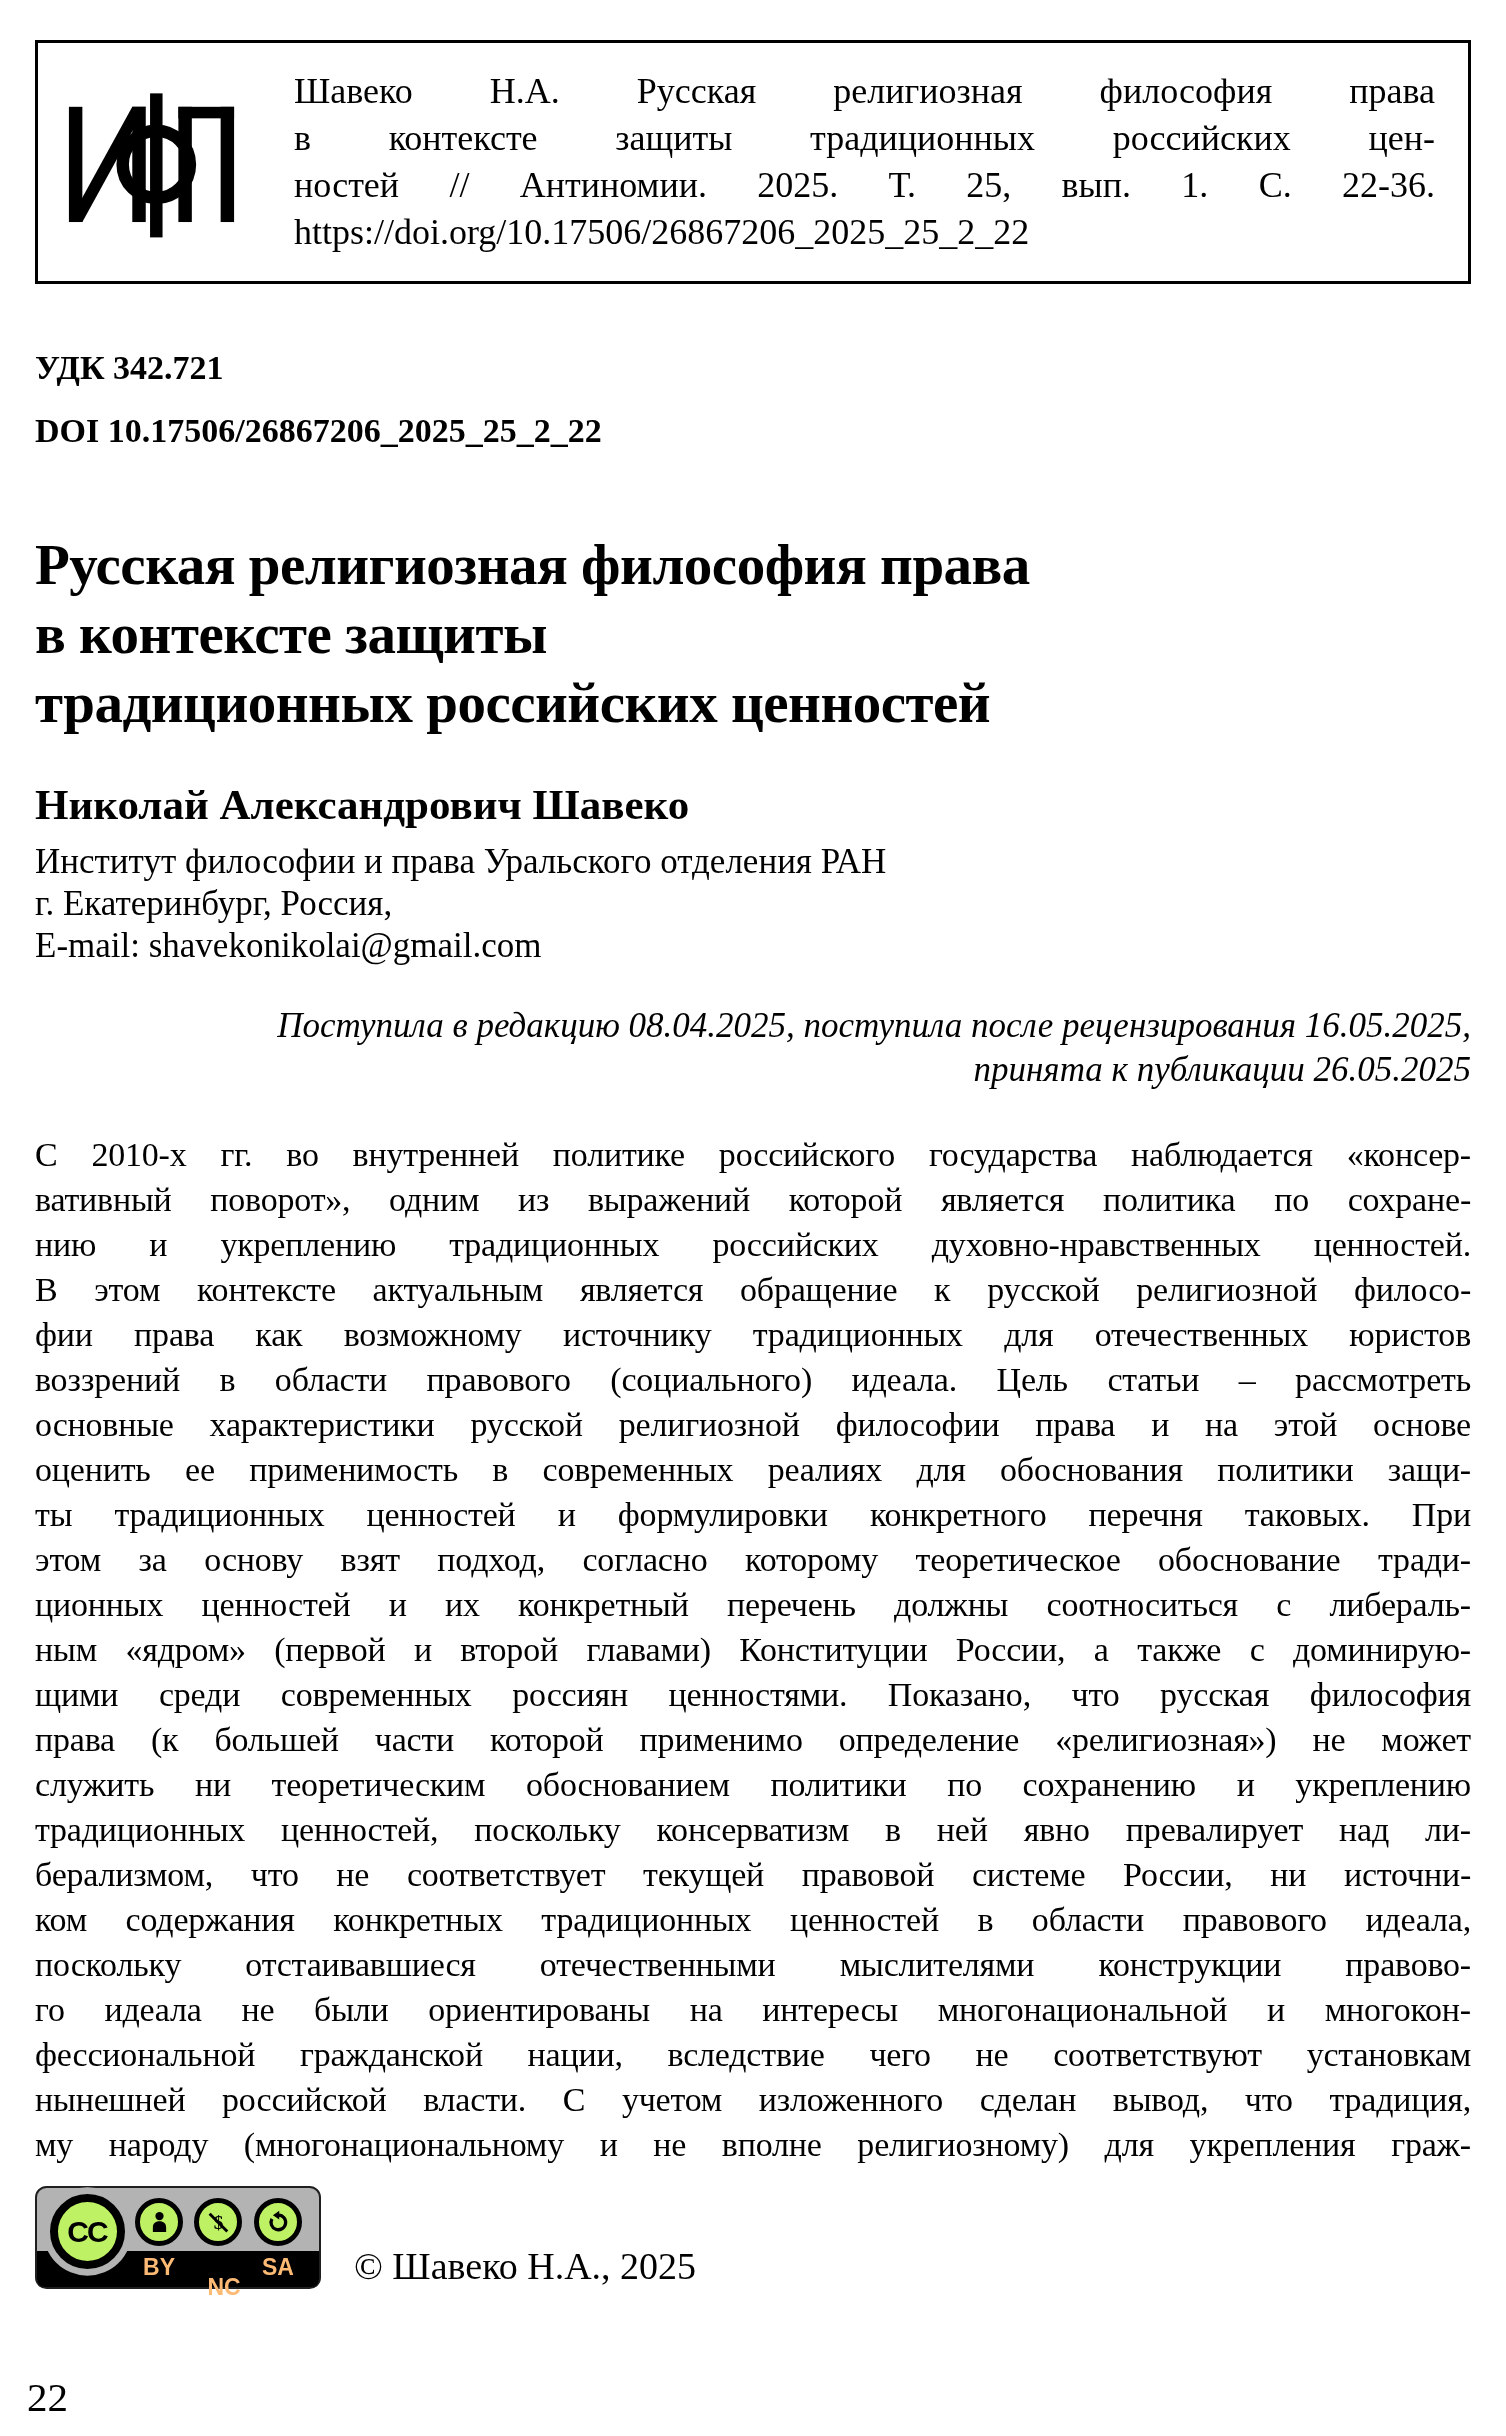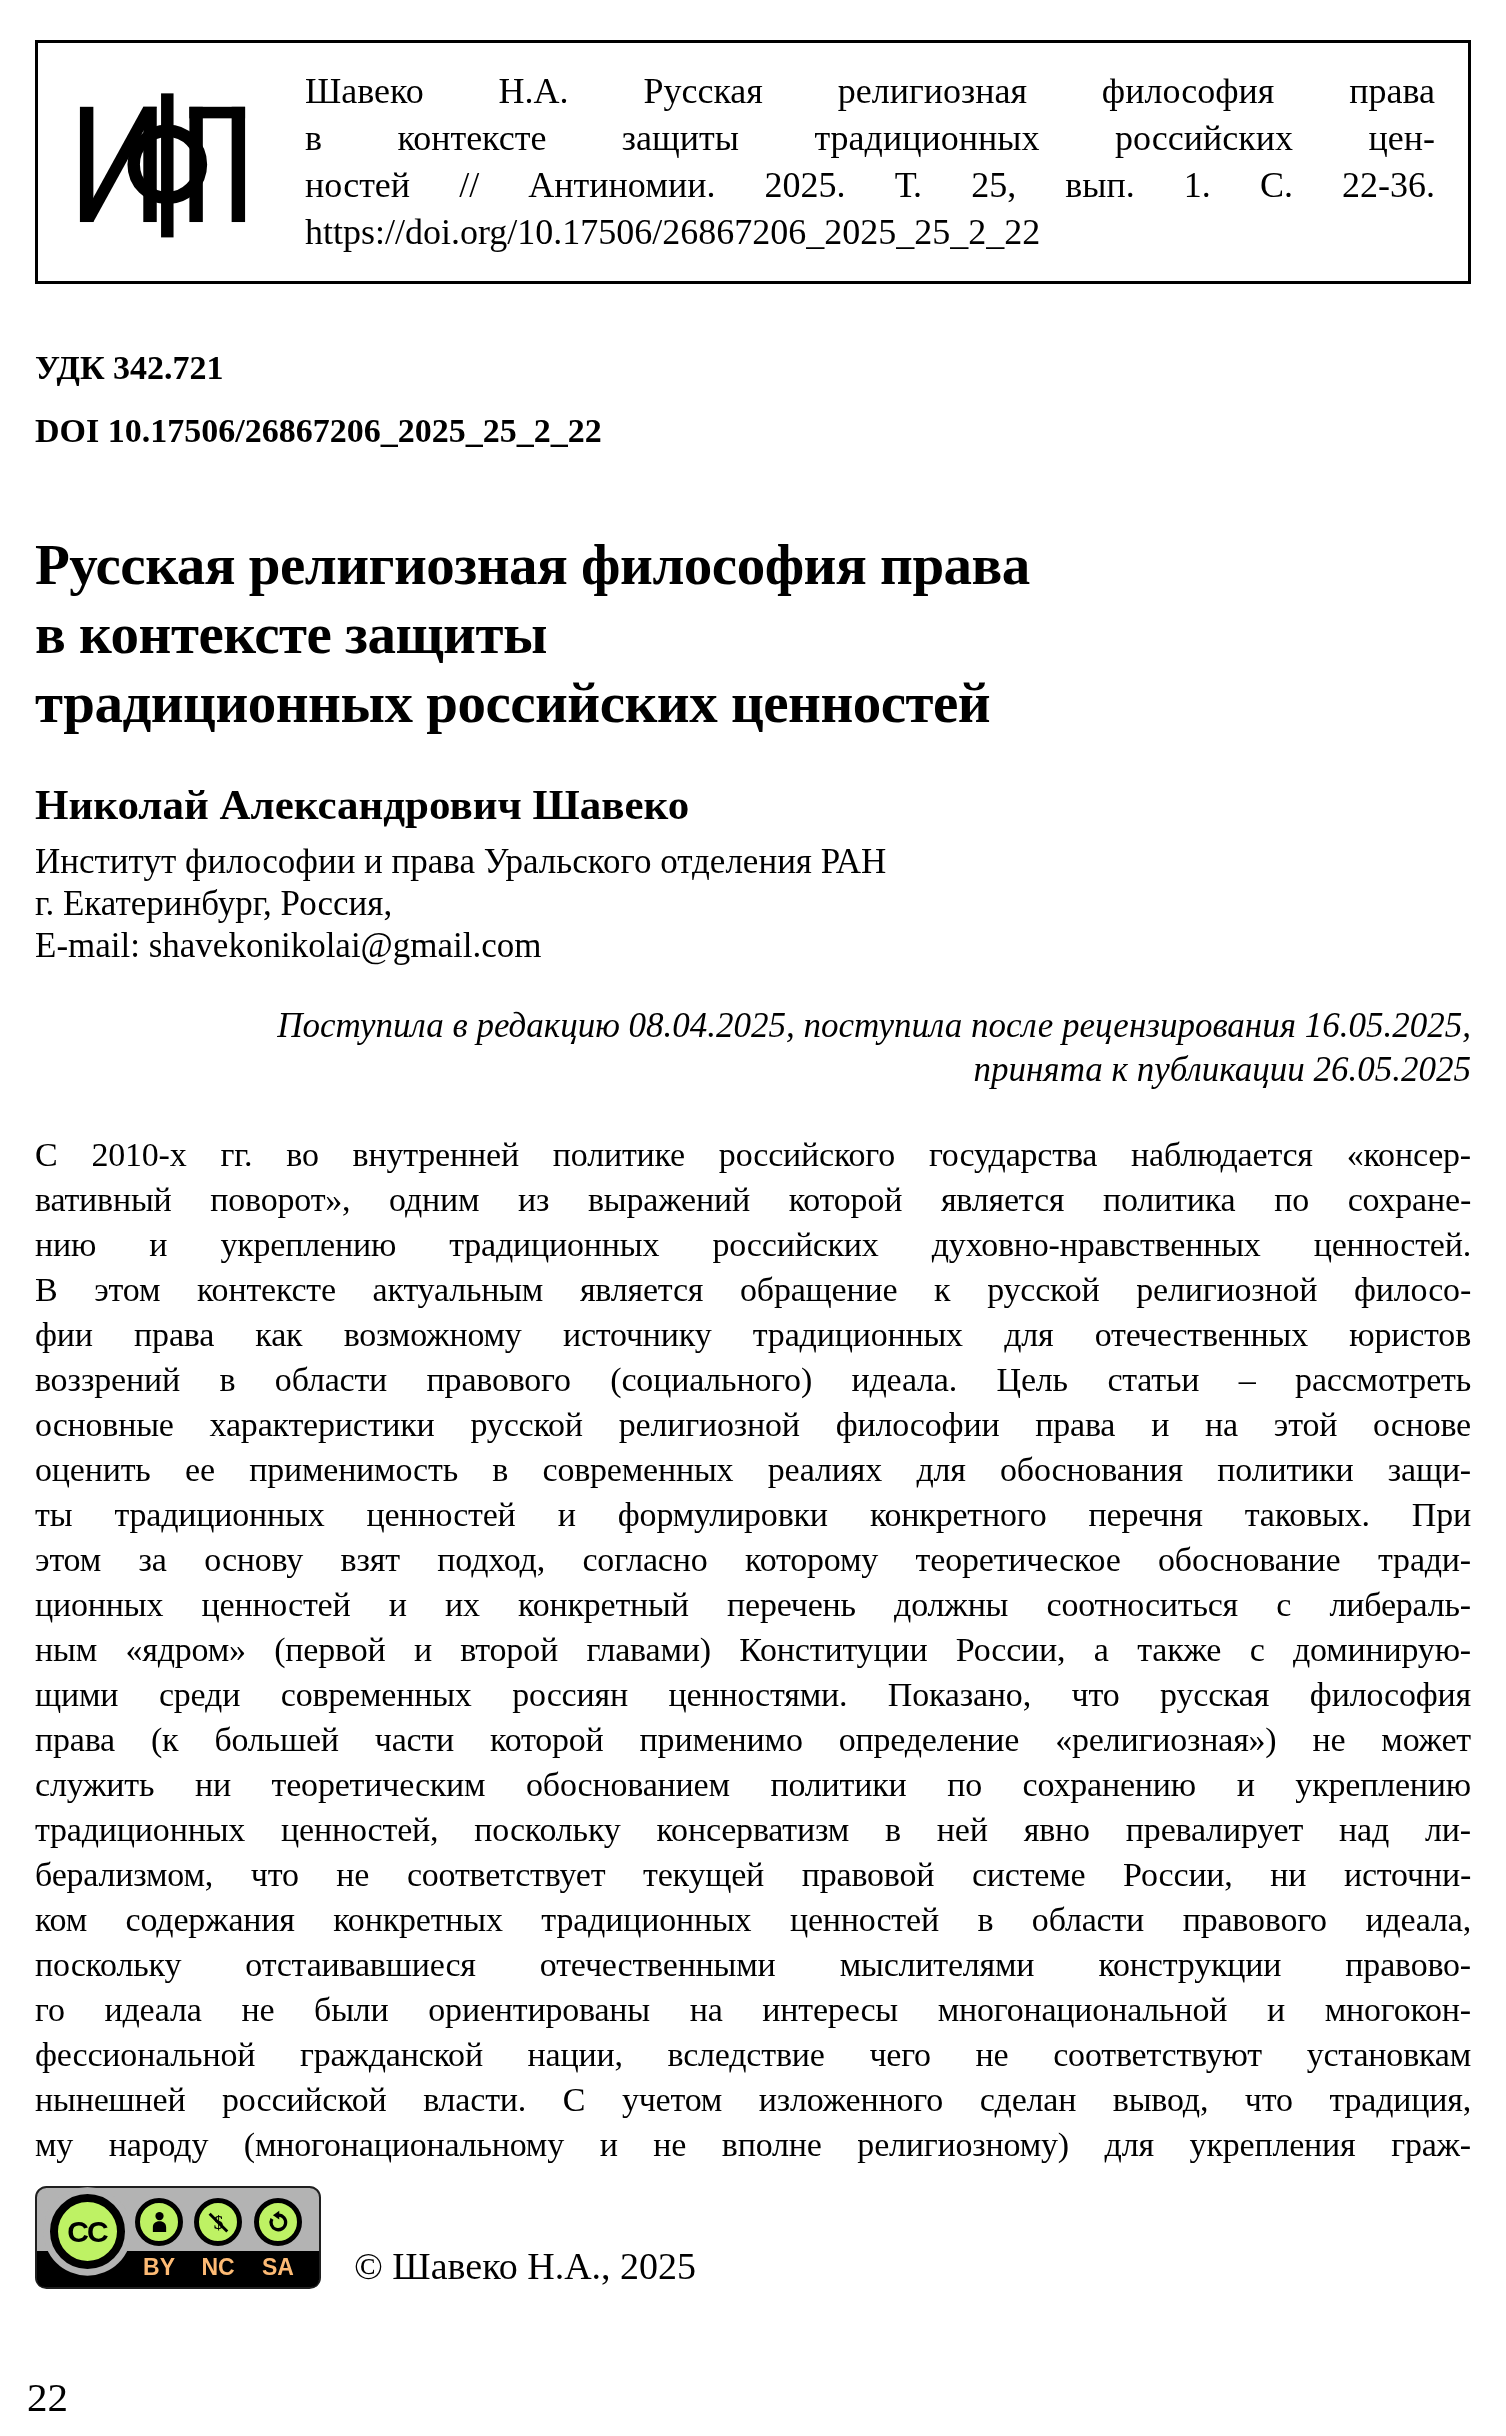--- a/index.html
+++ b/index.html
@@ -15,21 +15,21 @@
   }
   .content { padding:0 35px; }
 
   
   .doc-header {
     margin-top:40px;
     border:3.8px solid #000;
     display:flex;
     align-items:center;
     gap:52px;
-    padding:25px 33px 25px 34px;
+    padding:25px 33px 25px 23px;
   }
   .logo-wrap { flex:0 0 181px; height:169px; display:flex; align-items:center; justify-content:center; }
   .citation { flex:1; font-size:36px; line-height:47px; }
   .jline { text-align:justify; text-align-last:justify; }
 
   
   .udc-block { margin-top:52px; font-size:34px; line-height:63px;font-weight:bold; }
 
   
   .title-block { margin-top:68px; font-size:57px; font-weight:bold; line-height:69px; letter-spacing:-0.5px; }
@@ -64,21 +64,21 @@
     border-radius:0 0 7.7px 7.7px;
   }
   .cc-band span {
     position:absolute; top:3.8px;
     width:48px; text-align:center;
     color:#fdba74;
     font-family:"Liberation Sans","DejaVu Sans",sans-serif;
     font-weight:bold; font-size:23px; line-height:27px;
   }
   .cc-band .lbl-by { left:98px; }
-  .cc-band .lbl-nc { left:157px; }
+  .cc-band .lbl-nc { left:163px;margin-top:20px; }
   .cc-band .lbl-sa { left:217px; }
   .cc-circle {
     position:absolute;
     background:#bef264;
     border:6.7px solid #000;
     border-radius:50%;
     display:flex; align-items:center; justify-content:center;
   }
   .cc-main {
     left:12.5px; top:6.7px; width:75px; height:75px;

